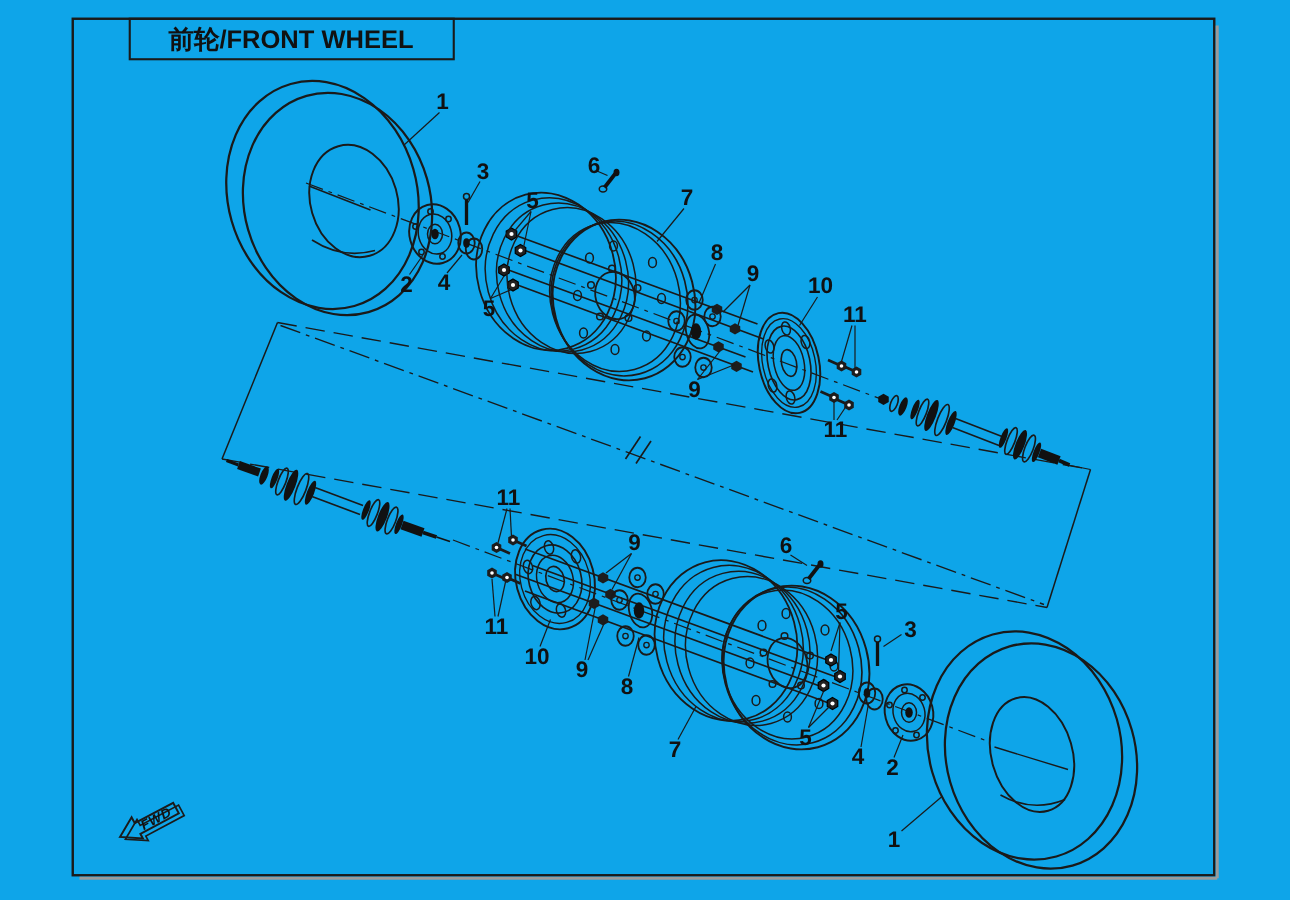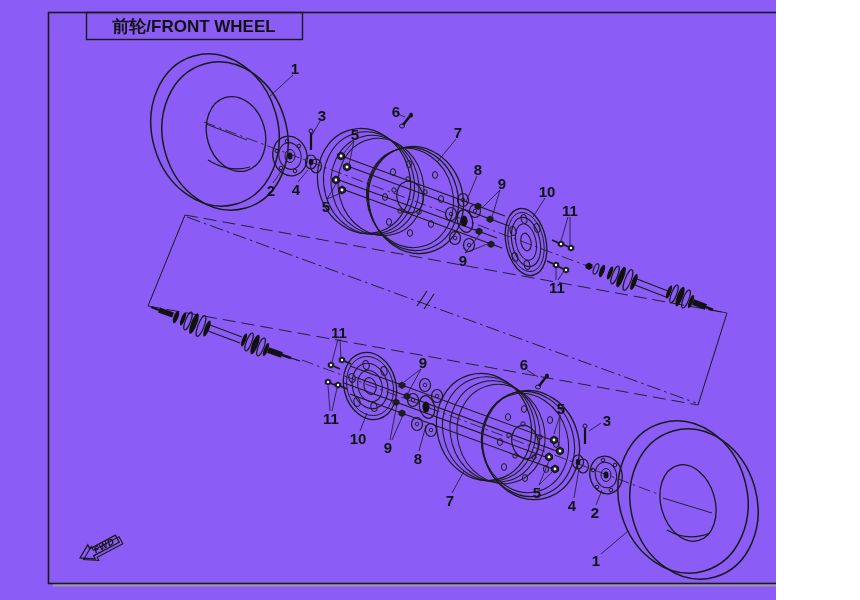--- a/index.html
+++ b/index.html
@@ -1,16 +1,16 @@
 <!DOCTYPE html>
 <html><head>
 <meta charset="utf-8">
 <style>
   html,body{margin:0;padding:0;background:#fff;}
-  #stage{position:relative;width:776px;height:600px;background:#8b5cf6;overflow:hidden;
+  #stage{position:relative;width:860px;height:600px;background:#0ea5e9;overflow:hidden;
          font-family:"Liberation Sans",sans-serif;}
   svg{position:absolute;left:0;top:0;}
   .ln{stroke:#1a1a1a;fill:none;}
   .callout{font:bold 15px "Liberation Sans",sans-serif;text-anchor:middle;dominant-baseline:central;fill:#111;}
   .title-text{font:bold 17px "Liberation Sans","DejaVu Sans",sans-serif;text-anchor:middle;fill:#111;}
   .fwd-text{font:bold italic 9px "Liberation Sans",sans-serif;text-anchor:middle;fill:#111;letter-spacing:.5px;}
 </style>
 </head>
 <body>
 

